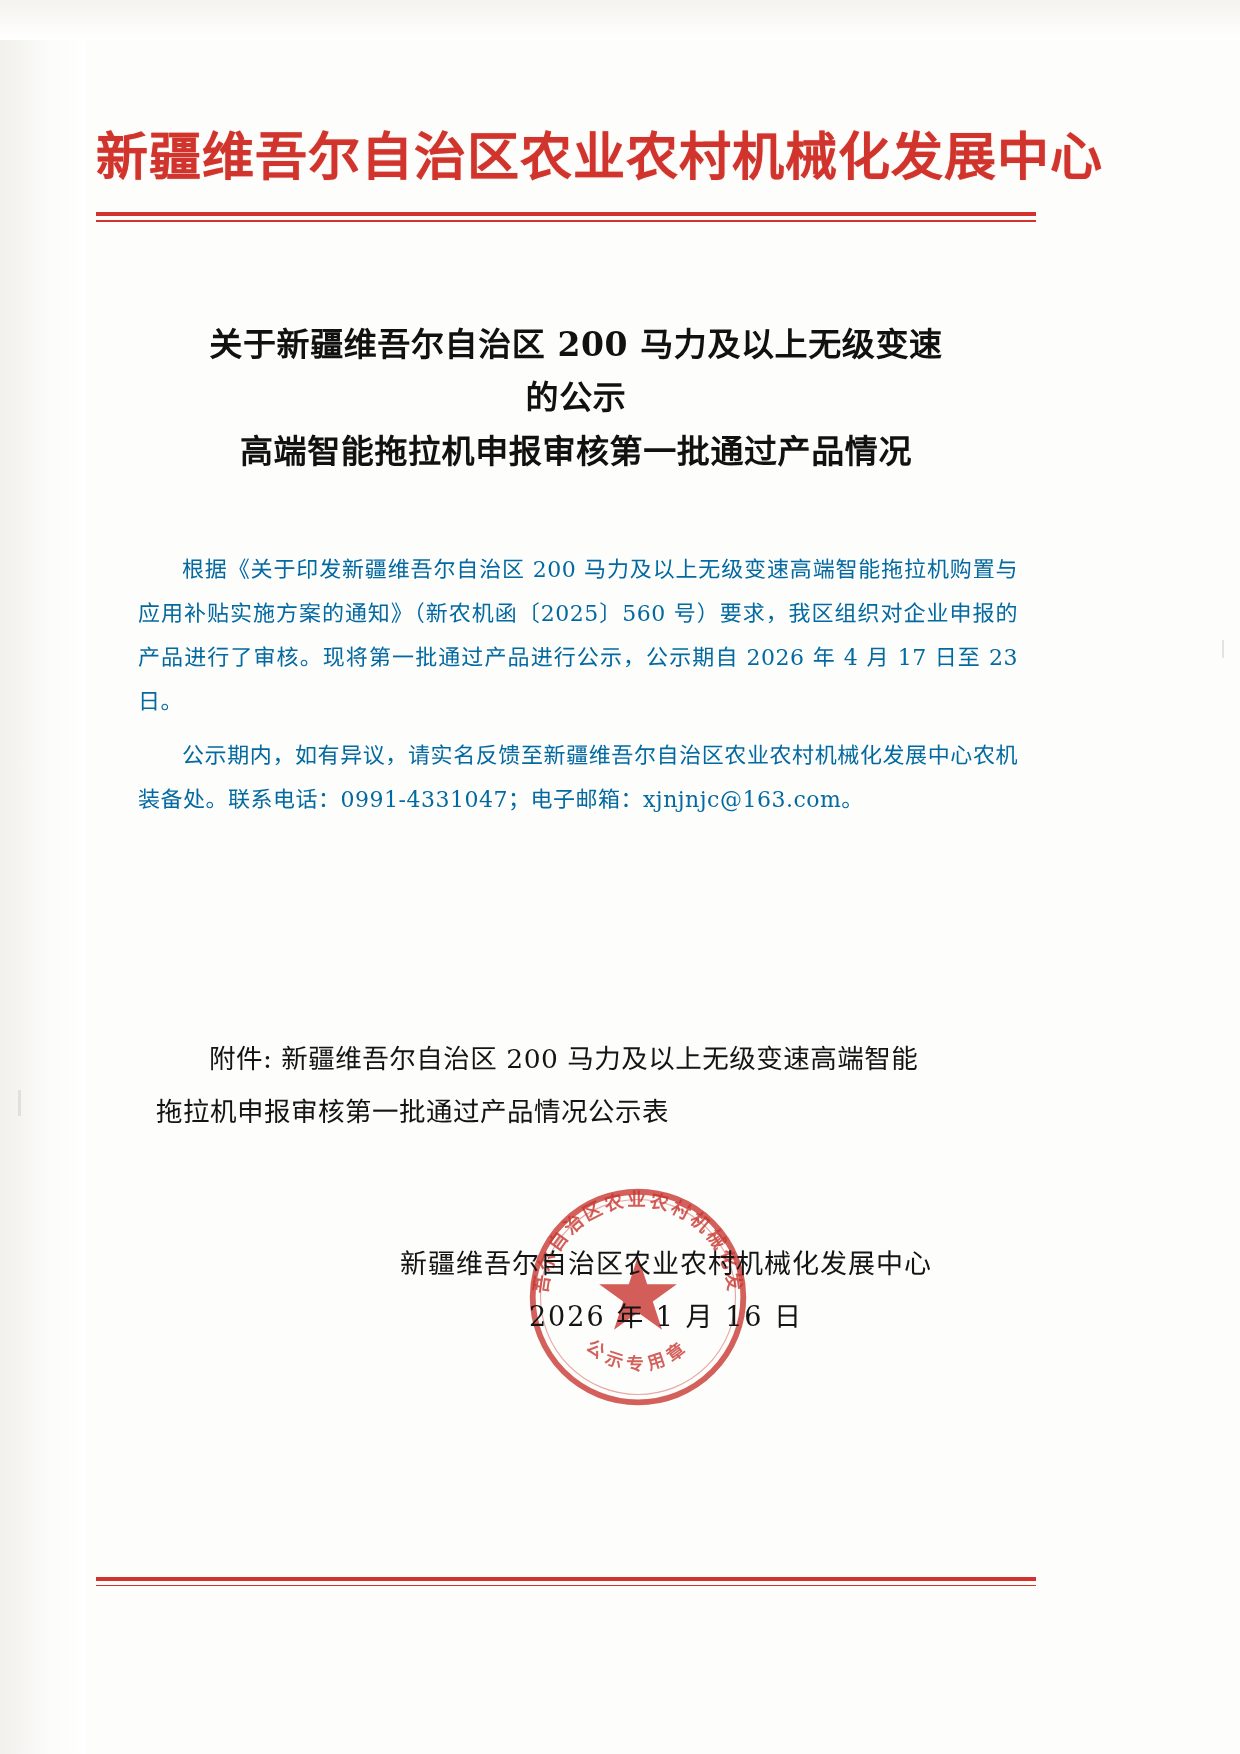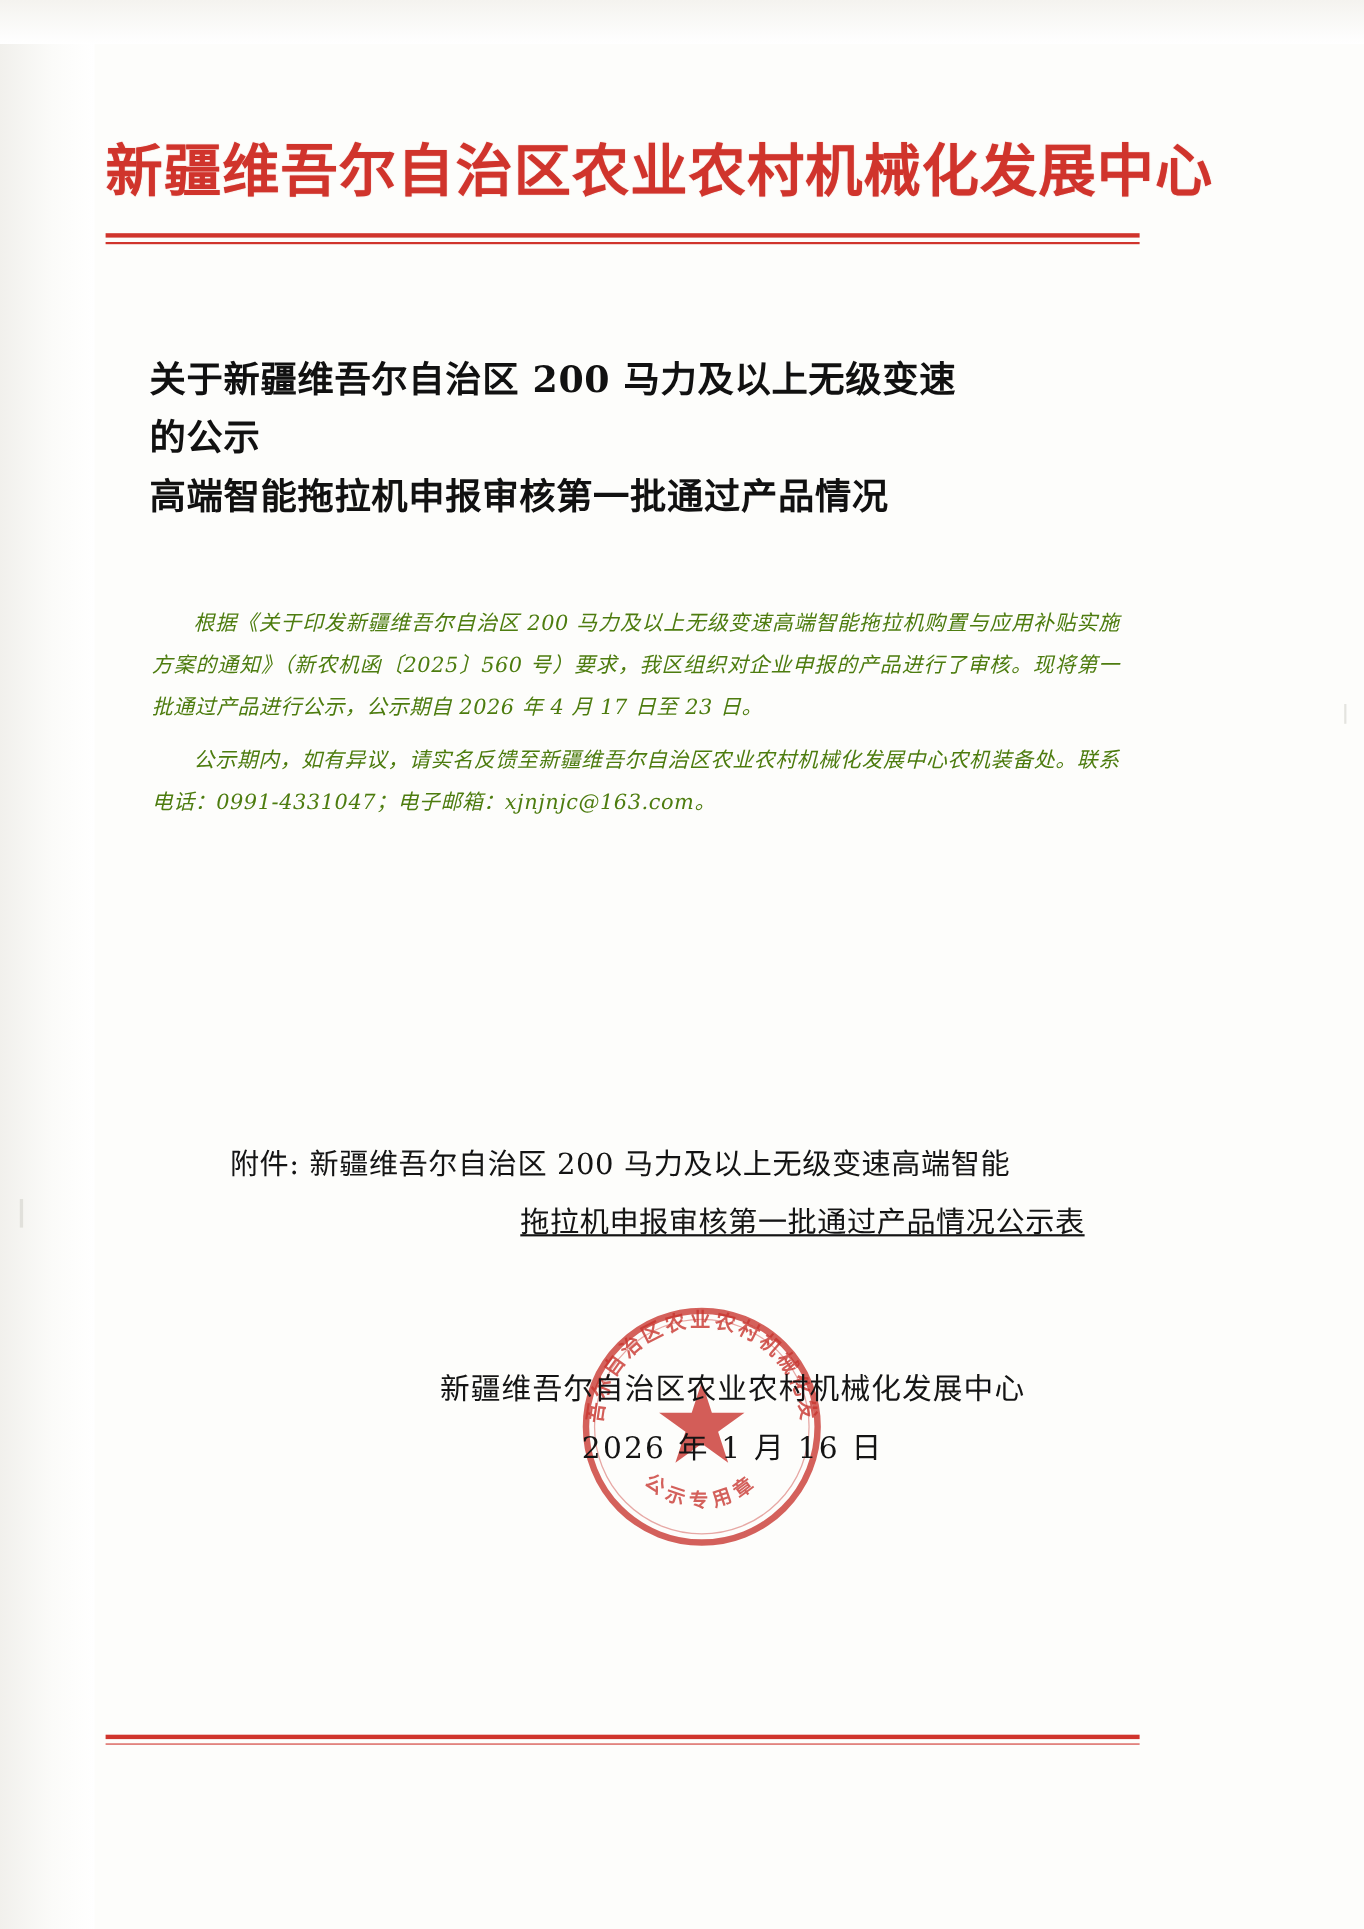--- a/index.html
+++ b/index.html
@@ -79,67 +79,66 @@
     background: #d0342c;
     width: 940px;
   }
 
   
   .doc-title {
     position: absolute;
     left: 40px;
     top: 318px;
     width: 880px;
+    text-align: center;
     font-weight: 700;
     font-size: 33px;
     line-height: 1.62;
     letter-spacing: .6px;
     color: #111;
   }
 
   
   .body-block {
     position: absolute;
     left: 42px;
     top: 548px;
     width: 880px;
   }
   .para {
-    font-size: 19px;
+    font-size: 22px;
     line-height: 2.0;
     text-align: justify;
     text-justify: inter-ideograph;
     letter-spacing: .5px;
     text-indent: 2em;
     margin: 0 0 4px 0;
-    color: #4d7c0f;
-    font-style: italic;
+    color: #0369a1;
   }
   .para.second {
     margin-top: 10px;
   }
 
   .attach {
     position: absolute;
     left: 60px;
     top: 1032px;
     width: 860px;
     font-size: 26.5px;
     line-height: 2.0;
     letter-spacing: .5px;
     color: #141414;
     text-indent: 2em;
     text-align: justify;
   }
   .attach .line2 {
     display: block;
     text-indent: 0;
-    text-align: right;
+    text-align: left;
     padding-right: 30px;
-    text-decoration: underline;
   }
 
   
   .signature {
     position: absolute;
     left: 250px;
     top: 1238px;
     width: 640px;
     text-align: center;
     font-size: 27px;

